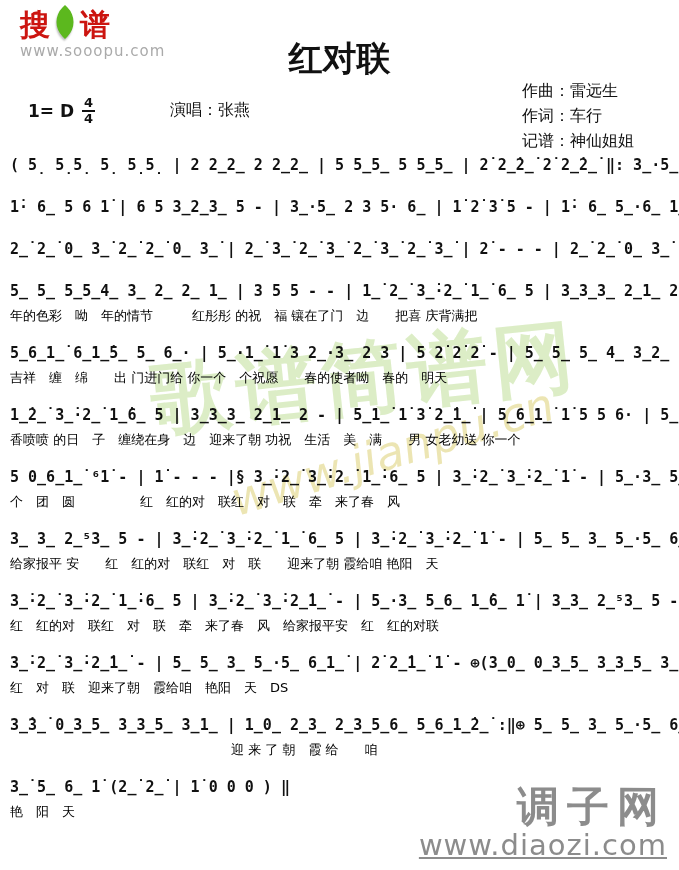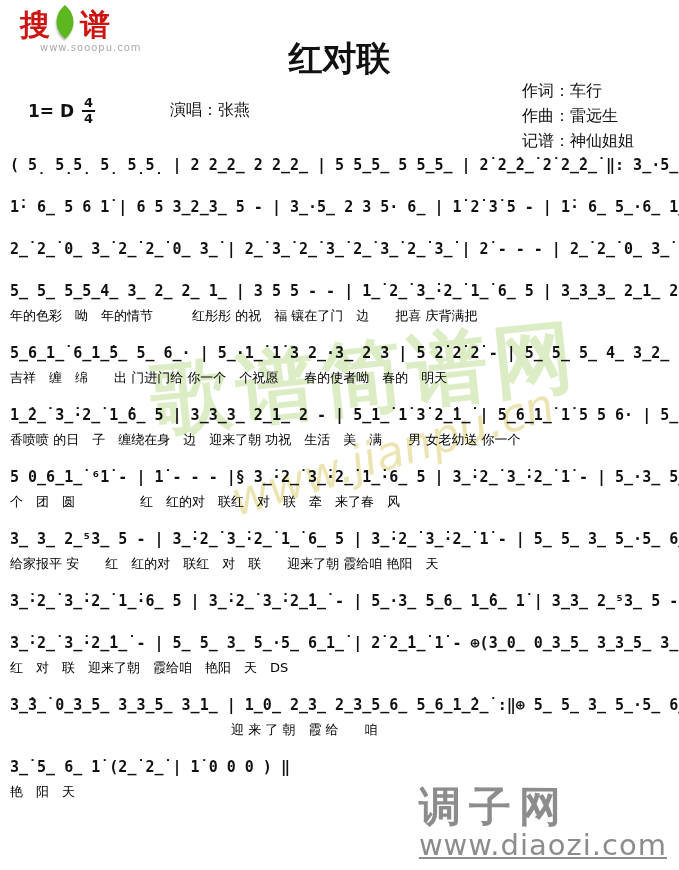--- a/index.html
+++ b/index.html
@@ -4,21 +4,21 @@
 <style>
   html,body{margin:0;padding:0;background:#ffffff;}
   .page{position:relative;width:679px;height:870px;background:#ffffff;overflow:hidden;
         font-family:"DejaVu Sans",sans-serif;color:#111111;}
   
   .logo{position:absolute;top:10px;left:20px;z-index:3;}
   .logo-row{display:flex;align-items:center;}
   .logo-char{font-size:30px;font-weight:bold;color:#cc1510;line-height:1;}
   .leaf{width:24px;height:24px;background:#5cb81e;border-radius:0 85% 0 85%;
         transform:rotate(45deg);margin:0 3px 6px 3px;box-shadow:1px 2px 2px rgba(0,0,0,.25);}
-  .logo-url{font-size:10px;color:#aaaaaa;letter-spacing:1px;margin-top:2px;margin-left:20px;}
+  .logo-url{font-size:15px;color:#aaaaaa;letter-spacing:1px;margin-top:2px;}
   .title{position:absolute;top:36px;left:0;width:100%;text-align:center;
          font-size:34px;font-weight:bold;z-index:3;}
   .keysig{position:absolute;top:96px;left:28px;font-size:17px;font-weight:bold;
           display:flex;align-items:center;gap:8px;z-index:3;}
   .meter{display:inline-flex;flex-direction:column;align-items:center;font-size:13px;
          font-weight:bold;line-height:1.05;}
   .meter-top{border-bottom:2px solid #111;padding:0 2px;}
   .singer{position:absolute;top:100px;left:170px;width:340px;text-align:left;
           font-size:16px;z-index:3;}
   .credits{position:absolute;top:78px;left:522px;font-size:16px;line-height:25px;z-index:3;}
@@ -28,21 +28,21 @@
   .notation{font-family:"DejaVu Sans Mono","DejaVu Sans",monospace;font-size:15px;
             font-weight:bold;white-space:pre;line-height:30px;color:#111;}
   .lyrics{font-size:13px;white-space:pre;line-height:20px;color:#000000;}
   
   .wm1{position:absolute;top:325px;left:150px;font-size:80px;font-weight:bold;
        color:rgba(178,214,128,0.45);letter-spacing:6px;z-index:1;transform:rotate(-6deg);
        white-space:nowrap;}
   .wm2{position:absolute;top:425px;left:225px;font-size:46px;font-style:italic;
        color:rgba(224,212,128,0.6);z-index:1;transform:rotate(-17deg);white-space:nowrap;}
   
-  .footer{position:absolute;right:12px;bottom:8px;text-align:left;color:#8c8c8c;z-index:4;}
+  .footer{position:absolute;right:12px;bottom:8px;text-align:right;color:#8c8c8c;z-index:4;}
   .site-name{font-size:42px;font-weight:bold;letter-spacing:8px;line-height:1.1;}
   .site-url{font-size:29px;letter-spacing:1px;line-height:1.1;text-decoration:underline;}
 </style>
 </head>
 <body>
 
 <div class="page">
 
   <div class="wm1">歌谱简谱网</div>
   <div class="wm2">www.jianpu.cn</div>
@@ -62,22 +62,22 @@
     <span>1= D</span>
     <span class="meter">
       <span class="meter-top">4</span>
       <span class="meter-bottom">4</span>
     </span>
   </div>
 
   <div class="singer">演唱：张燕</div>
 
   <div class="credits">
+    <div>作曲：雷远生</div>
     <div>作词：车行</div>
-    <div>作曲：雷远生</div>
     <div>记谱：神仙姐姐</div>
   </div>
 
   <div class="score">
     <div class="system">
       <div class="notation">( 5̣ 5̣5̣ 5̣ 5̣5̣ | 2 2̲2̲ 2 2̲2̲ | 5 5̲5̲ 5 5̲5̲ | 2̇ 2̲̇2̲̇ 2̇ 2̲̇2̲̇ ‖: 3̲·5̲ 2̲3̲ 5̲·6̲ | 1̇ 2̲̇3̲̇ 5 - |</div>
     </div>
     <div class="system">
       <div class="notation">1̇· 6̲ 5 6 1̇ | 6 5 3̲2̲3̲ 5 - | 3̲·5̲ 2 3 5· 6̲ | 1̇ 2̇ 3̇ 5 - | 1̇· 6̲ 5̲·6̲ 1̲̇ 3̲̇ |</div>
     </div>
@@ -99,20 +99,21 @@
     <div class="system">
       <div class="notation">5 0̲6̲1̲̇ ⁶1̇ - | 1̇ - - - |§ 3̲̇·2̲̇ 3̲̇·2̲̇ 1̲̇·6̲ 5 | 3̲̇·2̲̇ 3̲̇·2̲̇ 1̇ - | 5̲·3̲ 5̲6̲ 1̲̇6̲ 1̇ |</div>
       <div class="lyrics">个　团　圆　　　　　红　红的对　联红　对　联　牵　来了春　风</div>
     </div>
     <div class="system">
       <div class="notation">3̲ 3̲ 2̲⁵3̲ 5 - | 3̲̇·2̲̇ 3̲̇·2̲̇ 1̲̇ 6̲ 5 | 3̲̇·2̲̇ 3̲̇·2̲̇ 1̇ - | 5̲ 5̲ 3̲ 5̲·5̲ 6̲ 1̲̇ | 2̇ 2̲̇1̲̇ 2̇ - |</div>
       <div class="lyrics">给家报平 安　　红　红的对　联红　对　联　　迎来了朝 霞给咱 艳阳　天</div>
     </div>
     <div class="system">
       <div class="notation">3̲̇·2̲̇ 3̲̇·2̲̇ 1̲̇·6̲ 5 | 3̲̇·2̲̇ 3̲̇·2̲̇1̲̇ - | 5̲·3̲ 5̲6̲ 1̲̇6̲ 1̇ | 3̲3̲ 2̲⁵3̲ 5 - | 3̲̇·2̲̇ 3̲̇·2̲̇ 1̲̇6̲5̲ |</div>
+      <div class="lyrics">红　红的对　联红　对　联　牵　来了春　风　给家报平安　红　红的对联</div>
     </div>
     <div class="system">
       <div class="notation">3̲̇·2̲̇ 3̲̇·2̲̇1̲̇ - | 5̲ 5̲ 3̲ 5̲·5̲ 6̲1̲̇ | 2̇ 2̲̇1̲̇ 1̇ - ⊕(3̲0̲ 0̲3̲5̲ 3̲3̲5̲ 3̲1̲ | 1̲0̲ 0̲1̲3̲ 1̲3̲1̲6̣ 5 |</div>
       <div class="lyrics">红　对　联　迎来了朝　霞给咱　艳阳　天　DS</div>
     </div>
     <div class="system">
       <div class="notation">3̲̇3̲̇ 0̲3̲5̲ 3̲3̲5̲ 3̲1̲ | 1̲0̲ 2̲3̲ 2̲3̲5̲6̲ 5̲6̲1̲̇2̲̇ :‖⊕ 5̲ 5̲ 3̲ 5̲·5̲ 6̲ 1̲̇ | 2̇ - - - | ³5 - - - |</div>
       <div class="lyrics">　　　　　　　　　　　　　　　　　迎 来 了 朝　霞 给　　咱</div>
     </div>
     <div class="system">

